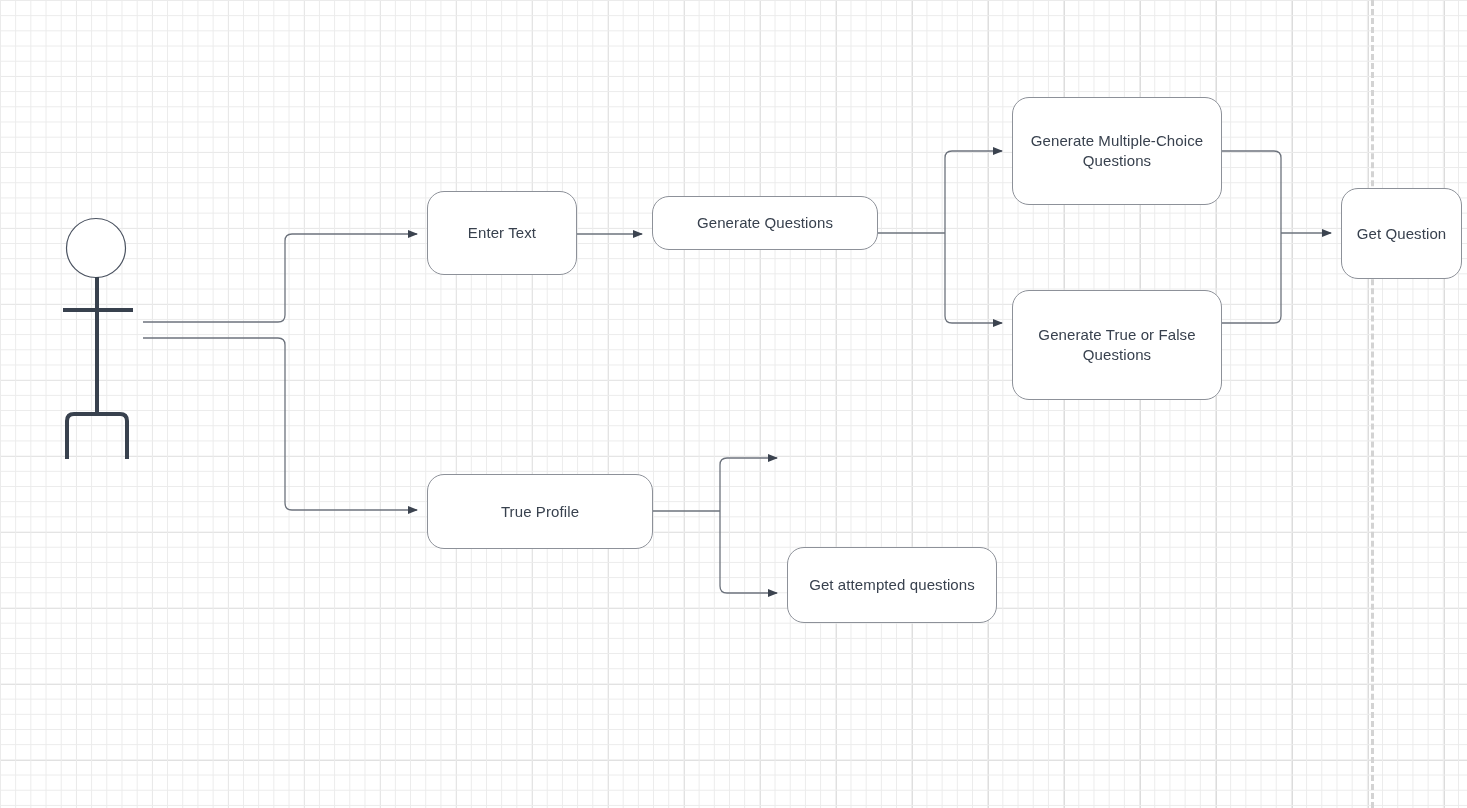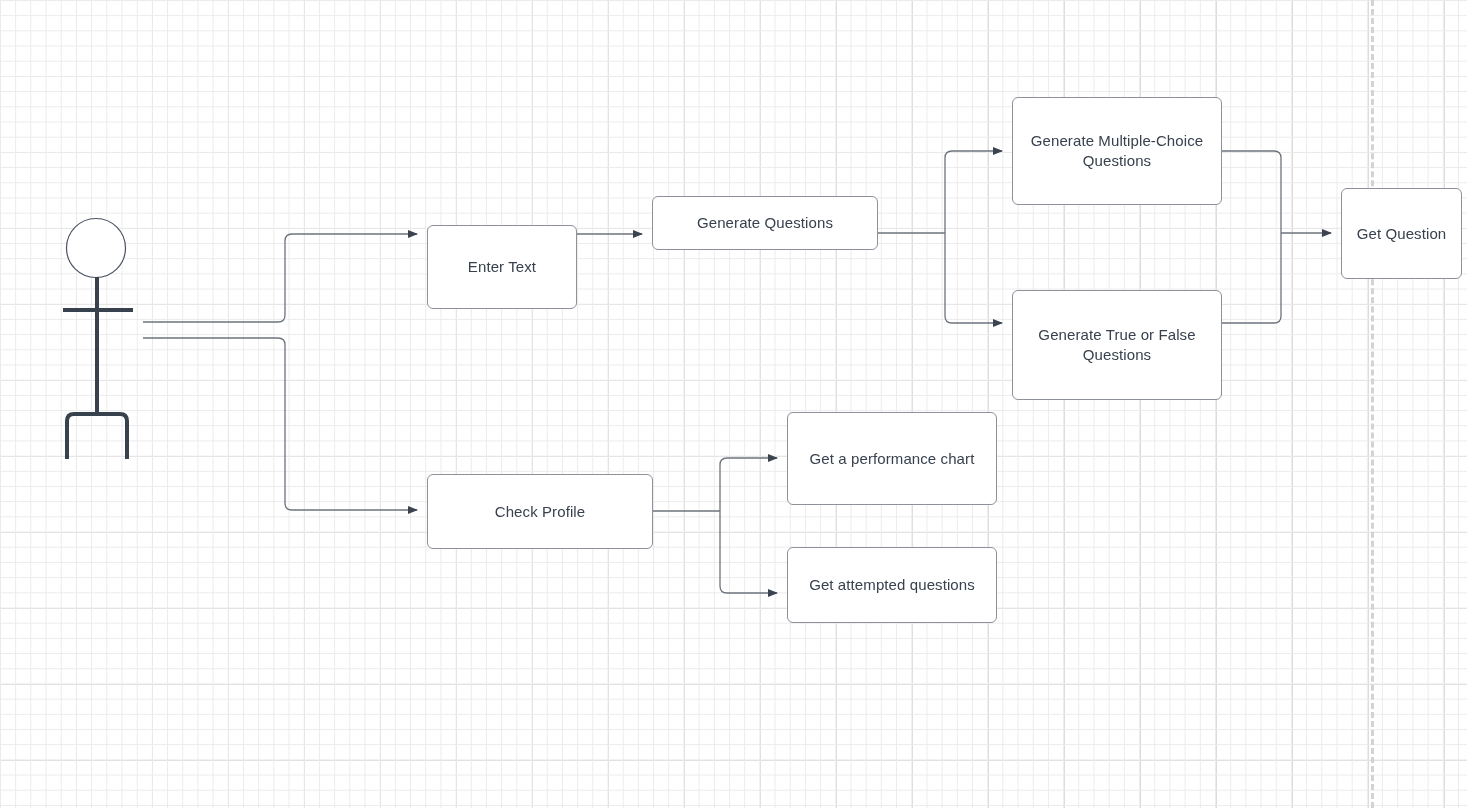--- a/index.html
+++ b/index.html
@@ -33,21 +33,21 @@
     top: 0;
     width: 1467px;
     height: 808px;
     pointer-events: none;
   }
   .node {
     position: absolute;
     box-sizing: border-box;
     background: #ffffff;
     border: 1px solid #8d9199;
-    border-radius: 6px;
+    border-radius: 17px;
     display: flex;
     align-items: center;
     justify-content: center;
     text-align: center;
     color: #38414e;
     font-family: "Liberation Sans", sans-serif;
     font-size: 15px;
     line-height: 20px;
     letter-spacing: 0.1px;
     white-space: pre-line;
@@ -103,21 +103,21 @@
     <g>
       <circle cx="96" cy="248" r="29.5" fill="#ffffff" stroke="#4a5260" stroke-width="1.2"></circle>
       <line x1="97" y1="277" x2="97" y2="415" stroke="#38414e" stroke-width="4"></line>
       <line x1="63" y1="310" x2="133" y2="310" stroke="#38414e" stroke-width="4"></line>
       <path d="M67,459 L67,421 Q67,414 74,414 L120,414 Q127,414 127,421 L127,459" fill="none" stroke="#38414e" stroke-width="4"></path>
     </g>
   </svg>
 
   <div class="pagebreak" style="left:1371px;"></div>
 
-  <div class="node" style="left:427px; top:191px; width:150px; height:84px;margin-top:34px;">
+  <div class="node" style="left:427px; top:191px; width:150px; height:84px;">
     <span>Enter Text</span>
   </div>
 
   <div class="node" style="left:652px; top:196px; width:226px; height:54px;">
     <span>Generate Questions</span>
   </div>
 
   <div class="node" style="left:1012px; top:97px; width:210px; height:108px;">
     <span>Generate Multiple-Choice
 Questions</span>
@@ -126,24 +126,21 @@
   <div class="node" style="left:1012px; top:268px; width:210px; height:110px;margin-top:22px;">
     <span>Generate True or False
 Questions</span>
   </div>
 
   <div class="node" style="left:1341px; top:188px; width:121px; height:91px;">
     <span>Get Question</span>
   </div>
 
   <div class="node" style="left:427px; top:474px; width:226px; height:75px;">
-    <span>Check Profile</span>
+    <span>True Profile</span>
   </div>
 
-  <div class="node" style="left:787px; top:412px; width:210px; height:93px;">
-    <span>Get a performance chart</span>
-  </div>
 
   <div class="node" style="left:787px; top:547px; width:210px; height:76px;">
     <span>Get attempted questions</span>
   </div>
 
 </div>
 
 </body></html>

